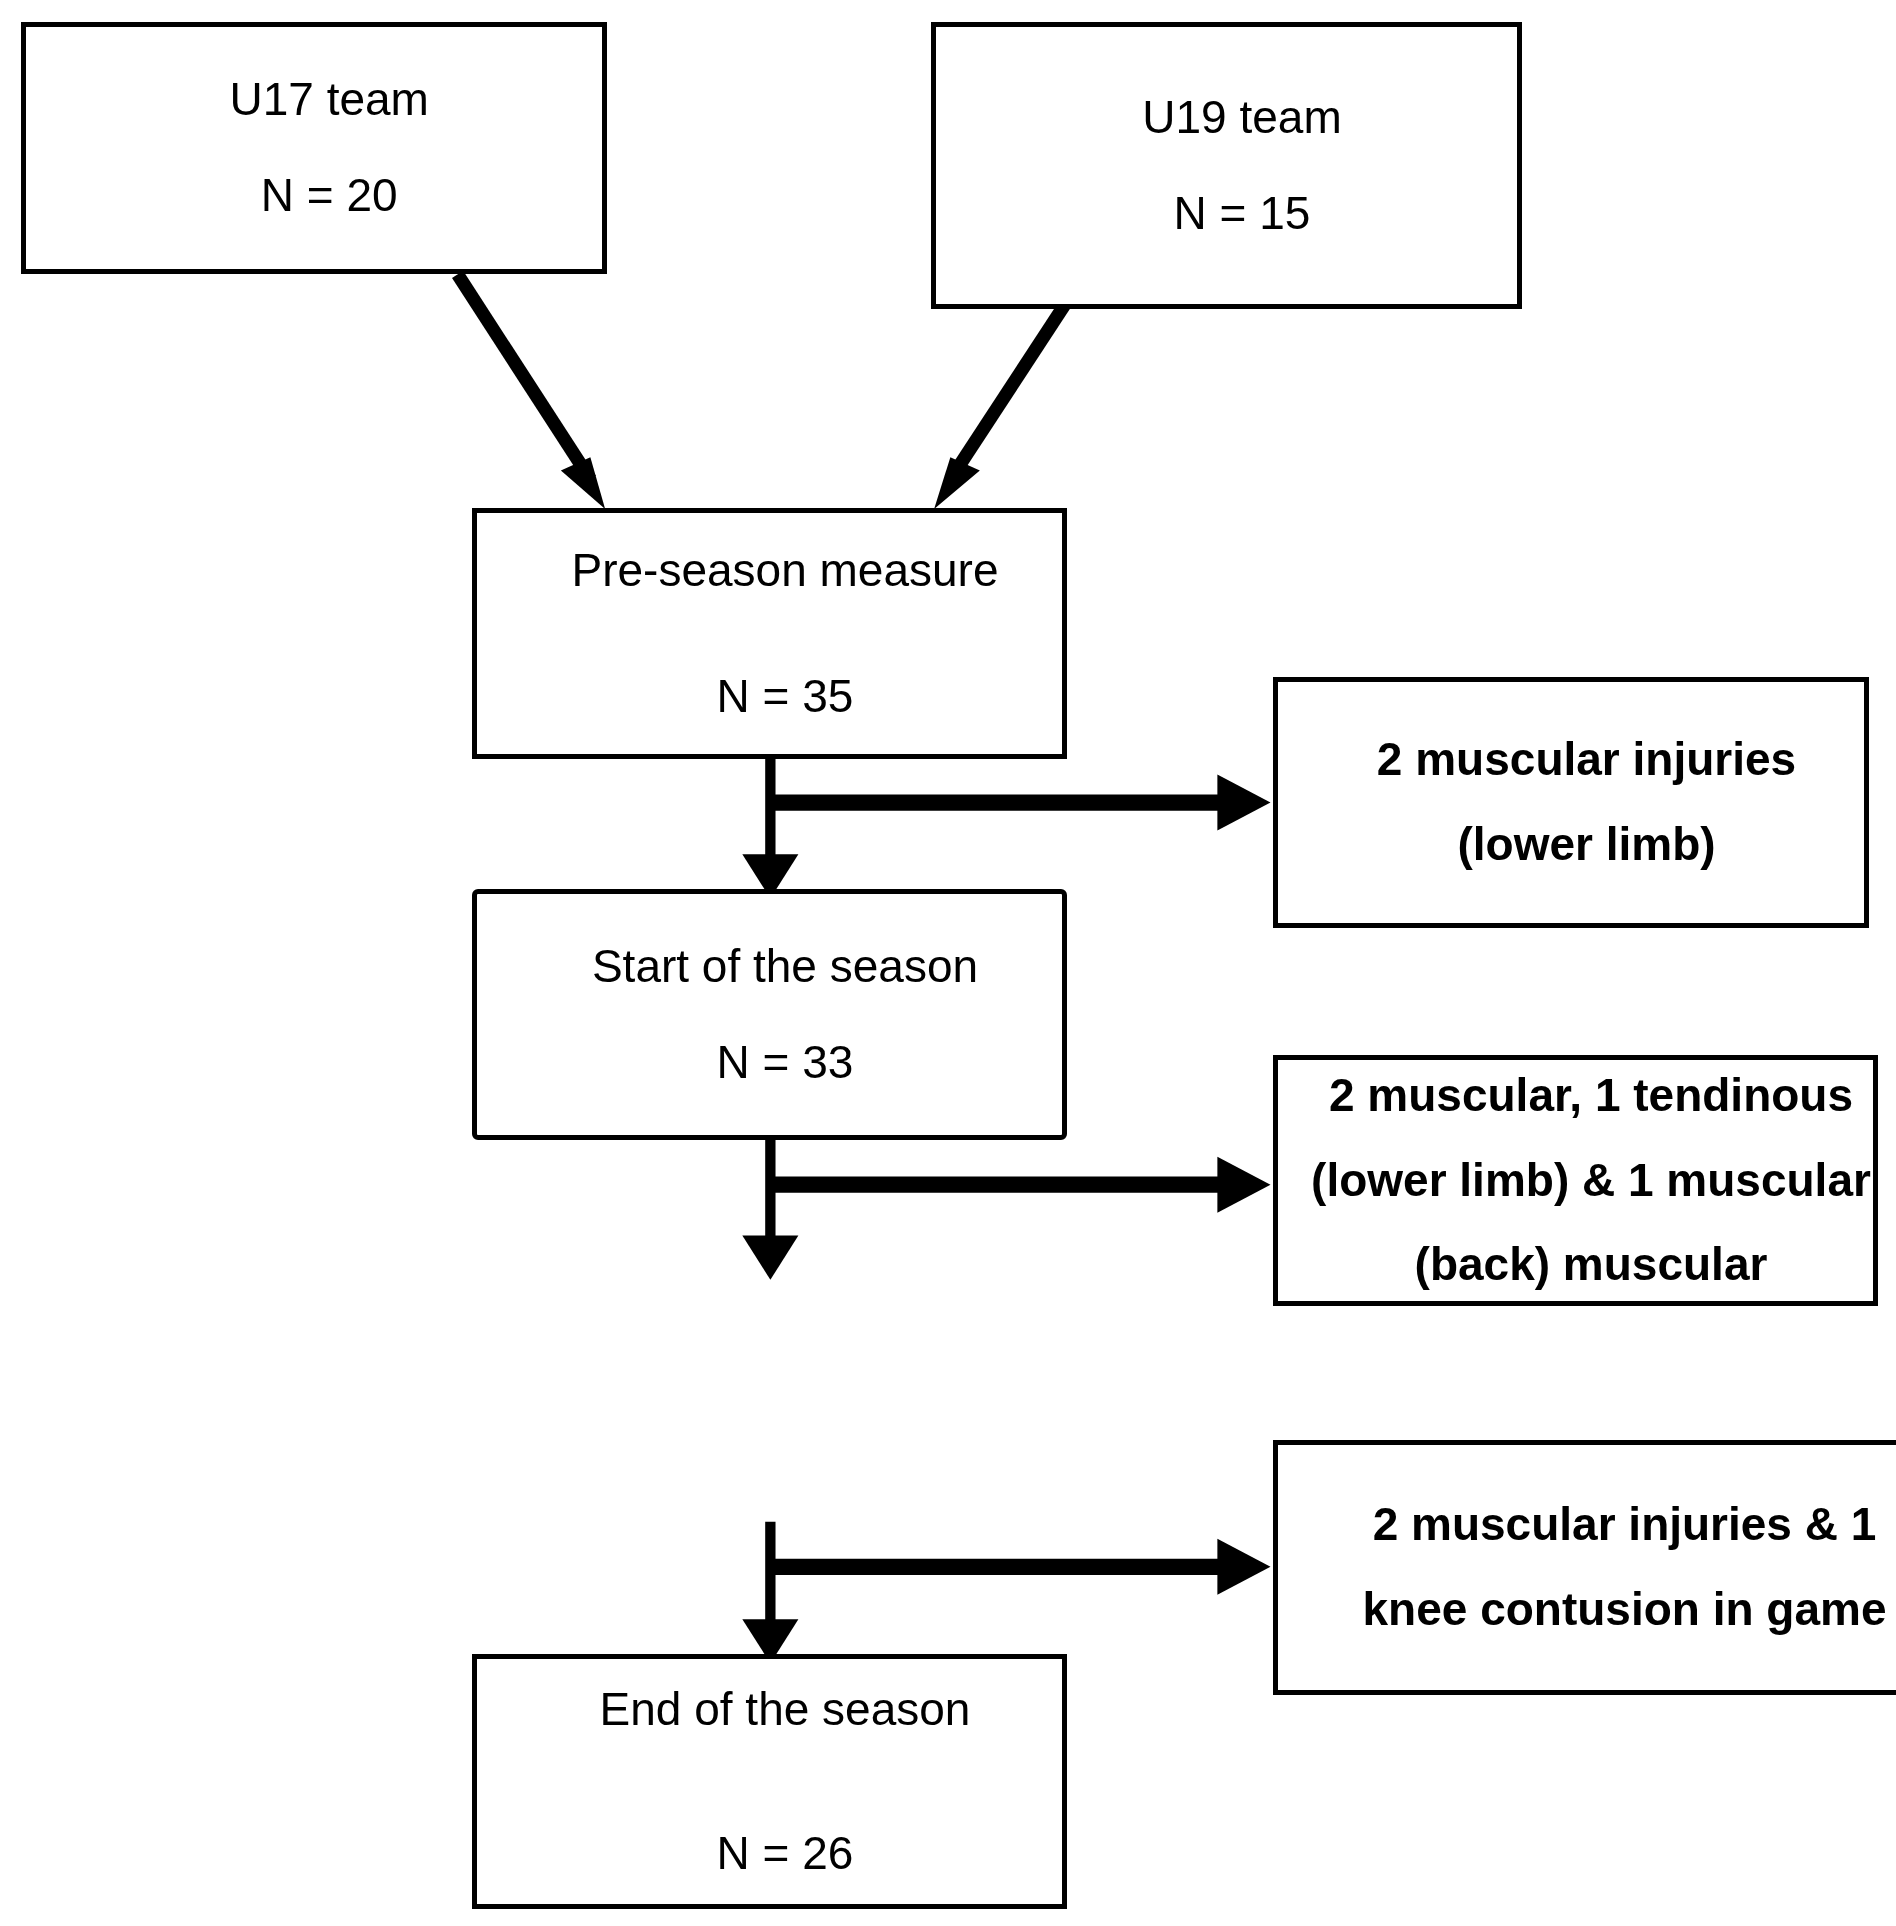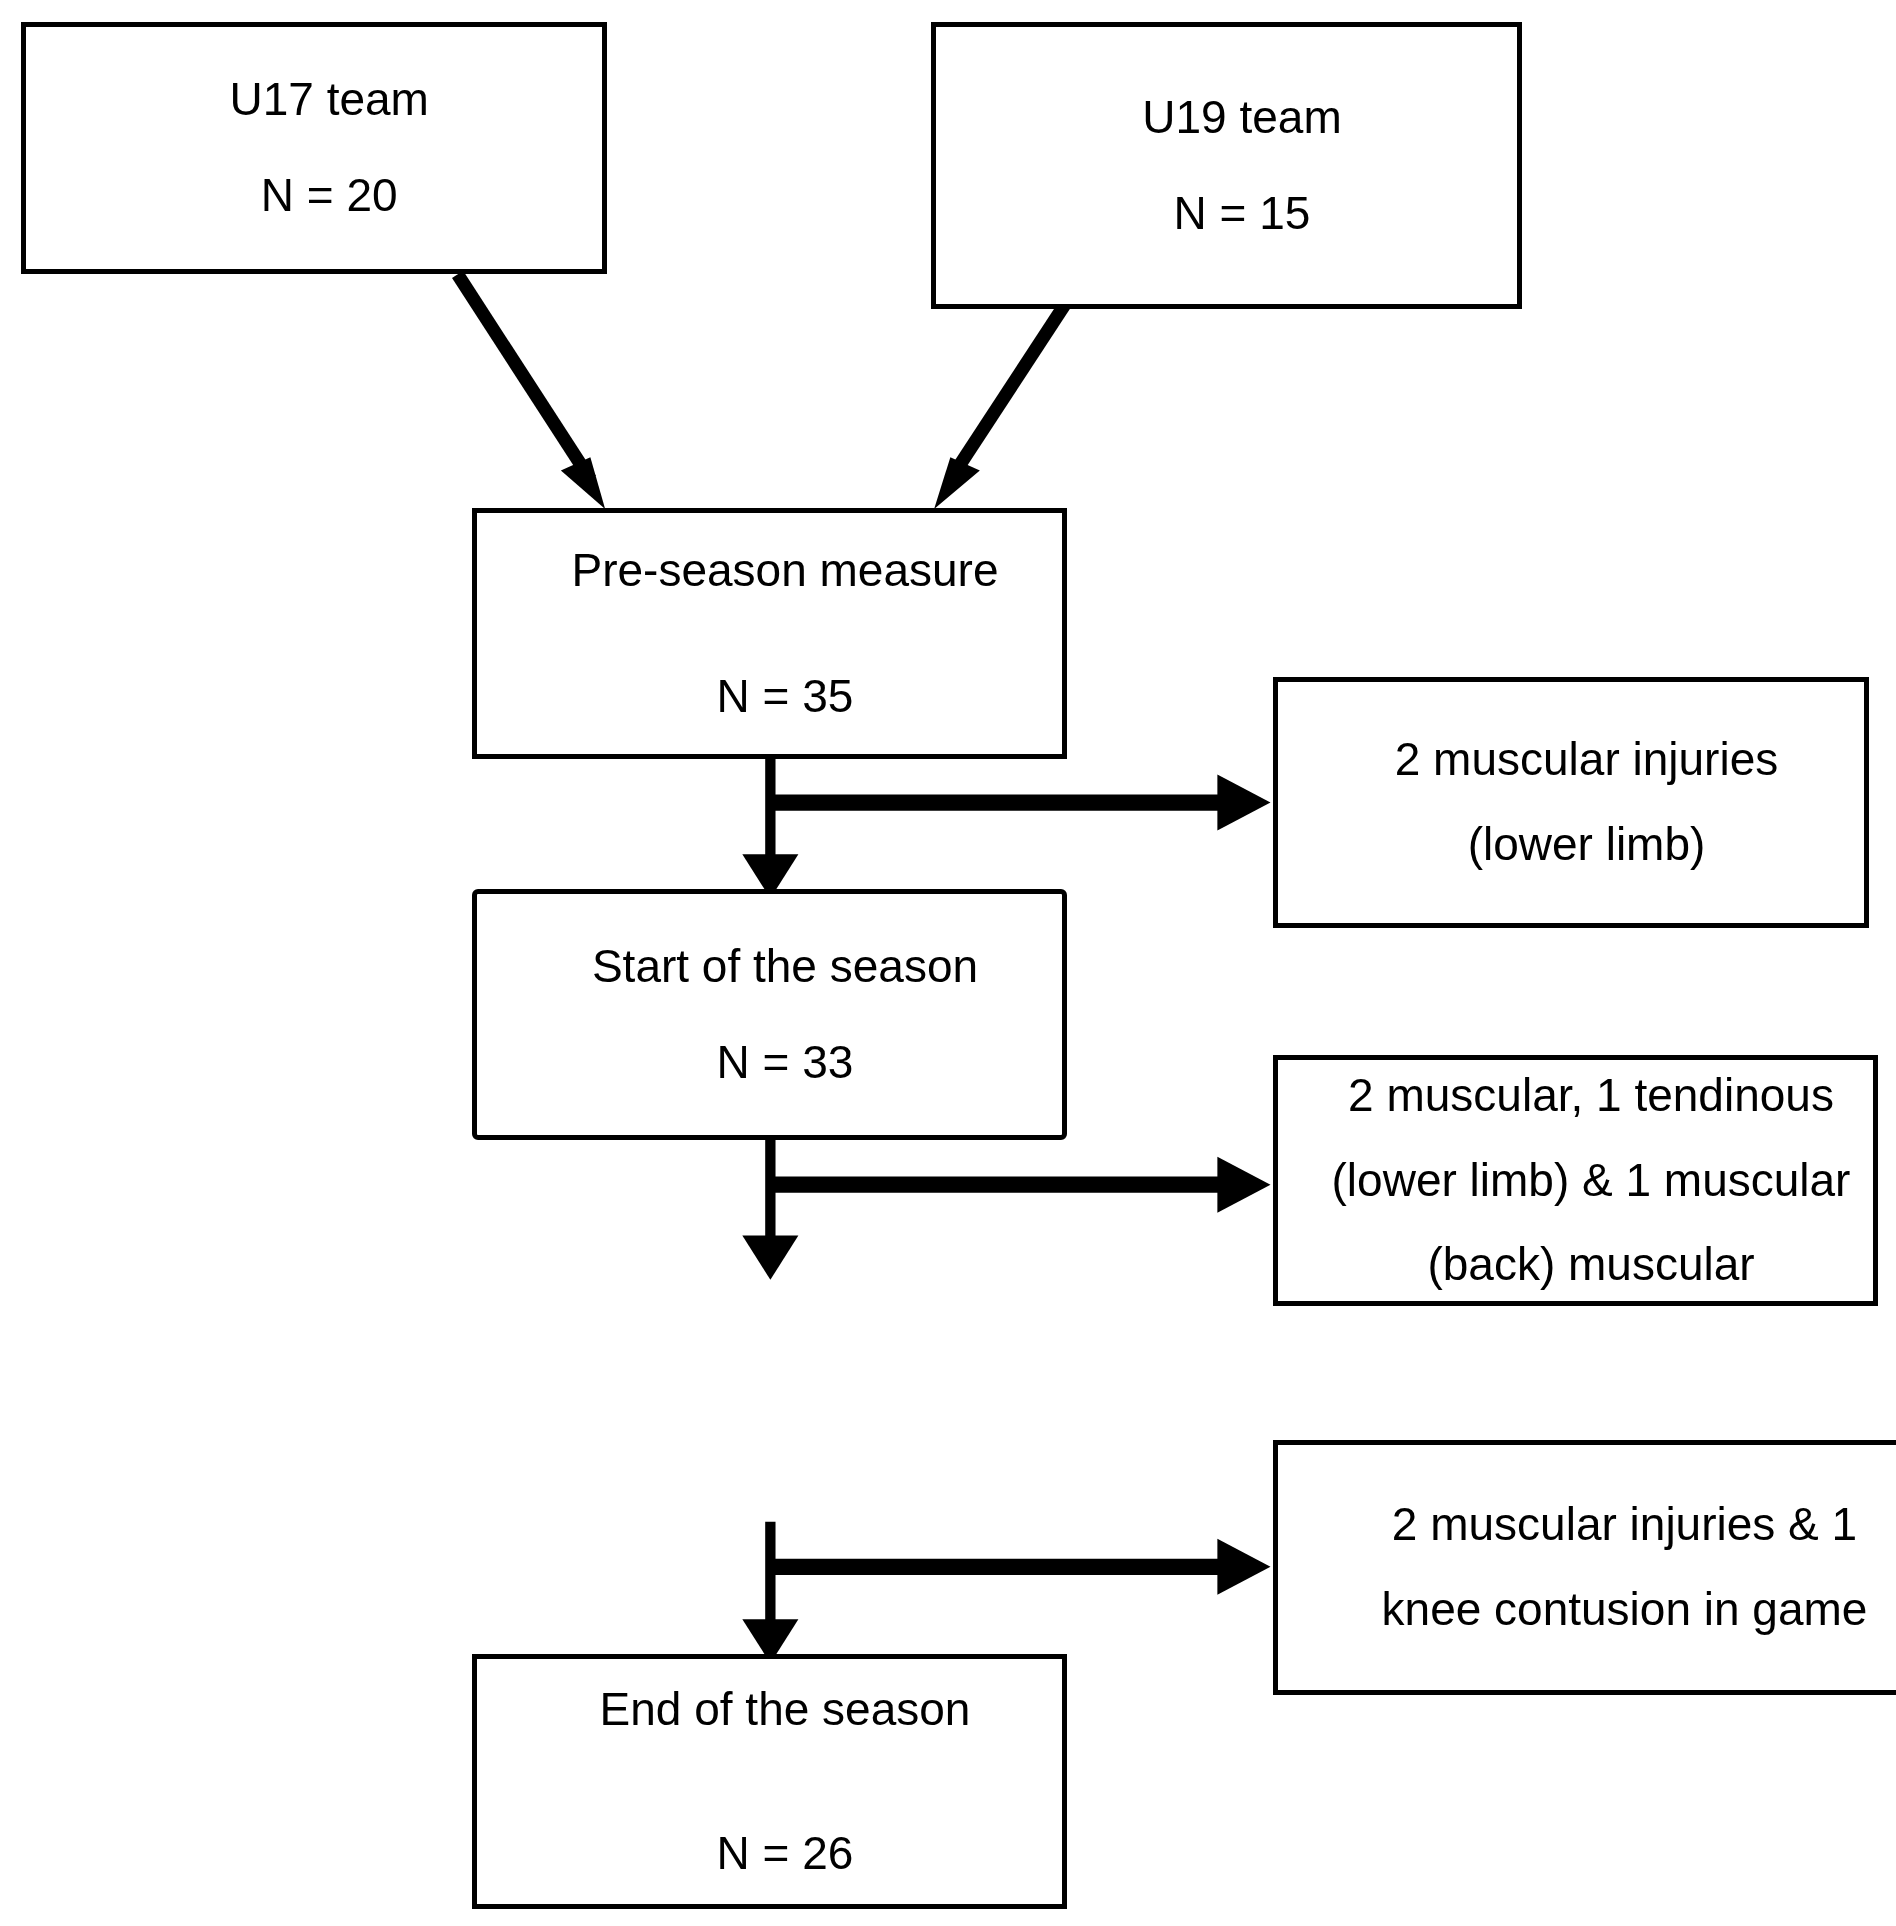--- a/index.html
+++ b/index.html
@@ -49,20 +49,21 @@
   }
   .injury-box .node-line {
     font-size: 46px;
   }
   .injury-stack {
     display: flex;
     flex-direction: column;
     align-items: center;
     justify-content: center;
     gap: 35px;
+    font-weight: bold;
   }
 </style>
 </head>
 <body>
 
 <div id="diagram-root">
 
   <svg id="flow-svg" viewBox="0 0 2571 2611">
     <defs>
       <marker id="arrowhead-down" markerWidth="14" markerHeight="14" refX="4" refY="7" orient="auto" markerUnits="strokeWidth">

